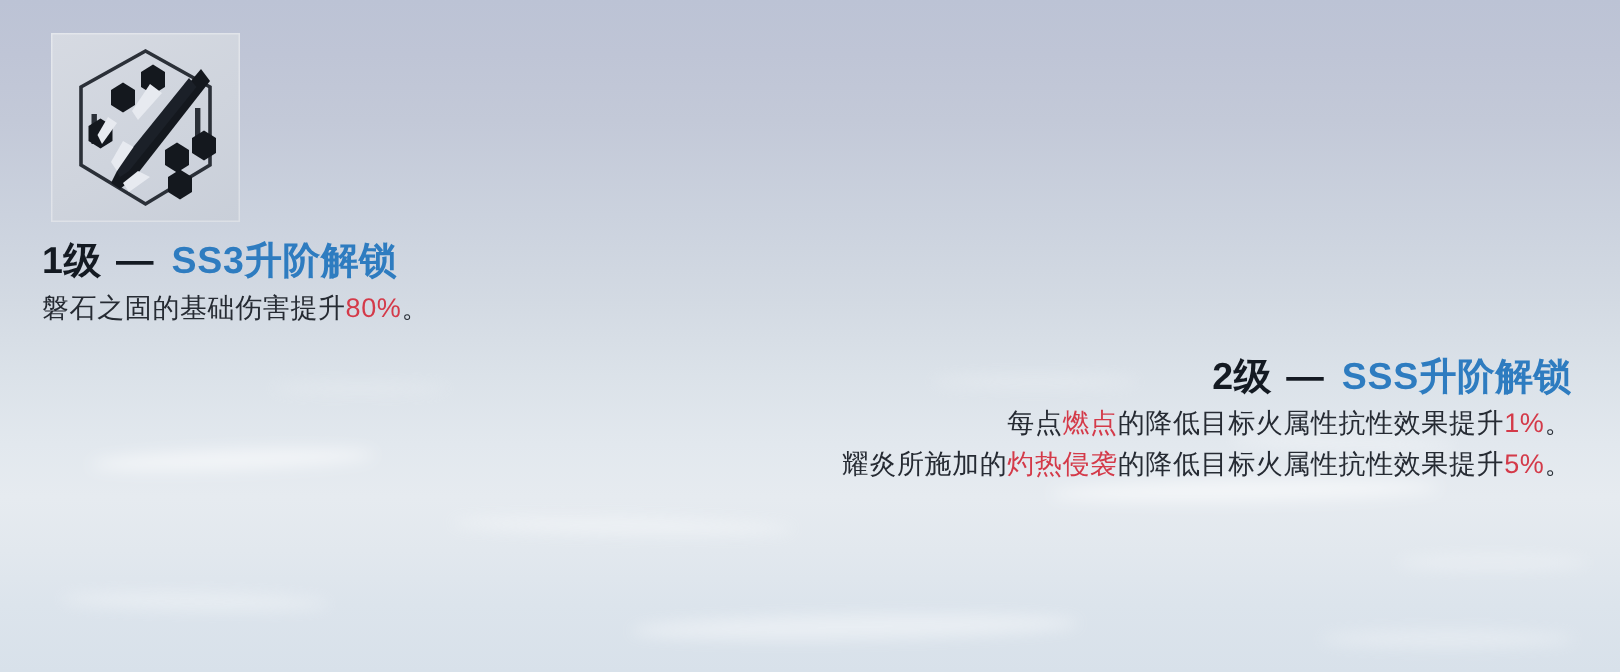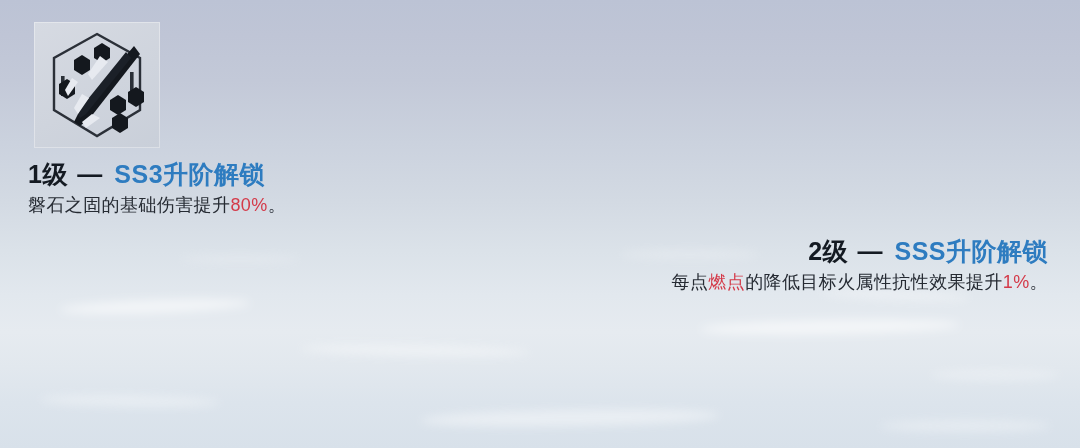--- a/index.html
+++ b/index.html
@@ -189,16 +189,19 @@
 
     <div class="group">
       <div class="level-heading">
         <span>2级</span>
         <span class="dash">—</span>
         <span class="unlock">SSS升阶解锁</span>
       </div>
       <div class="desc-line">
         <span>每点</span><span class="hl">燃点</span><span>的降低目标火属性抗性效果提升</span><span class="hl">1%</span><span>。</span>
       </div>
+      <div class="desc-line">
+        <span>耀炎所施加的</span><span class="hl">灼热侵袭</span><span>的降低目标火属性抗性效果提升</span><span class="hl">5%</span><span>。</span>
+      </div>
     </div>
 
   </div>
 </div>
 
 </body></html>

